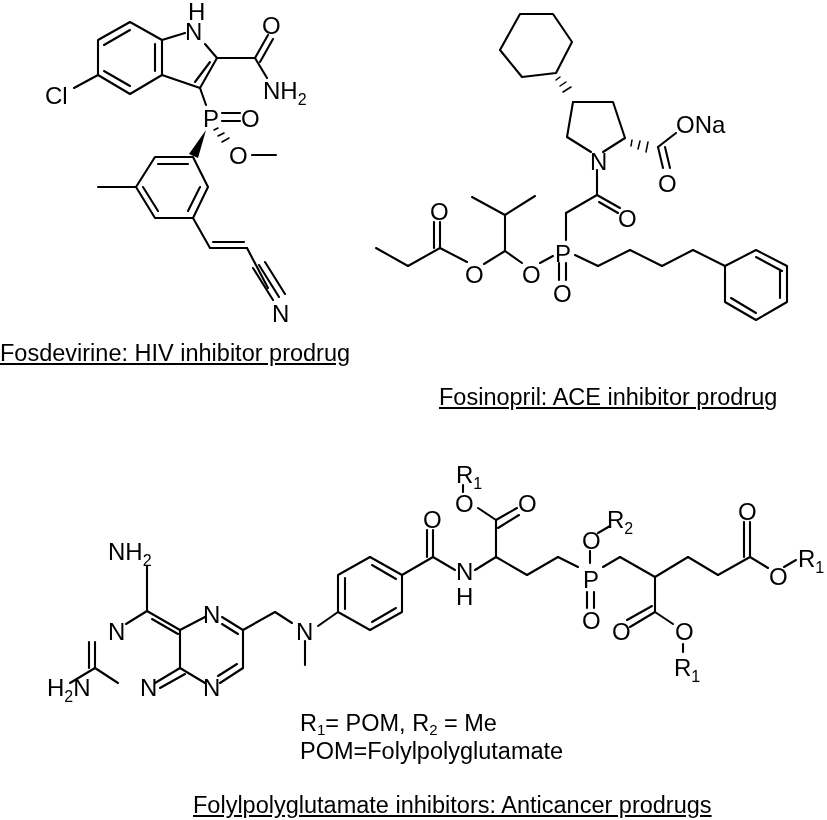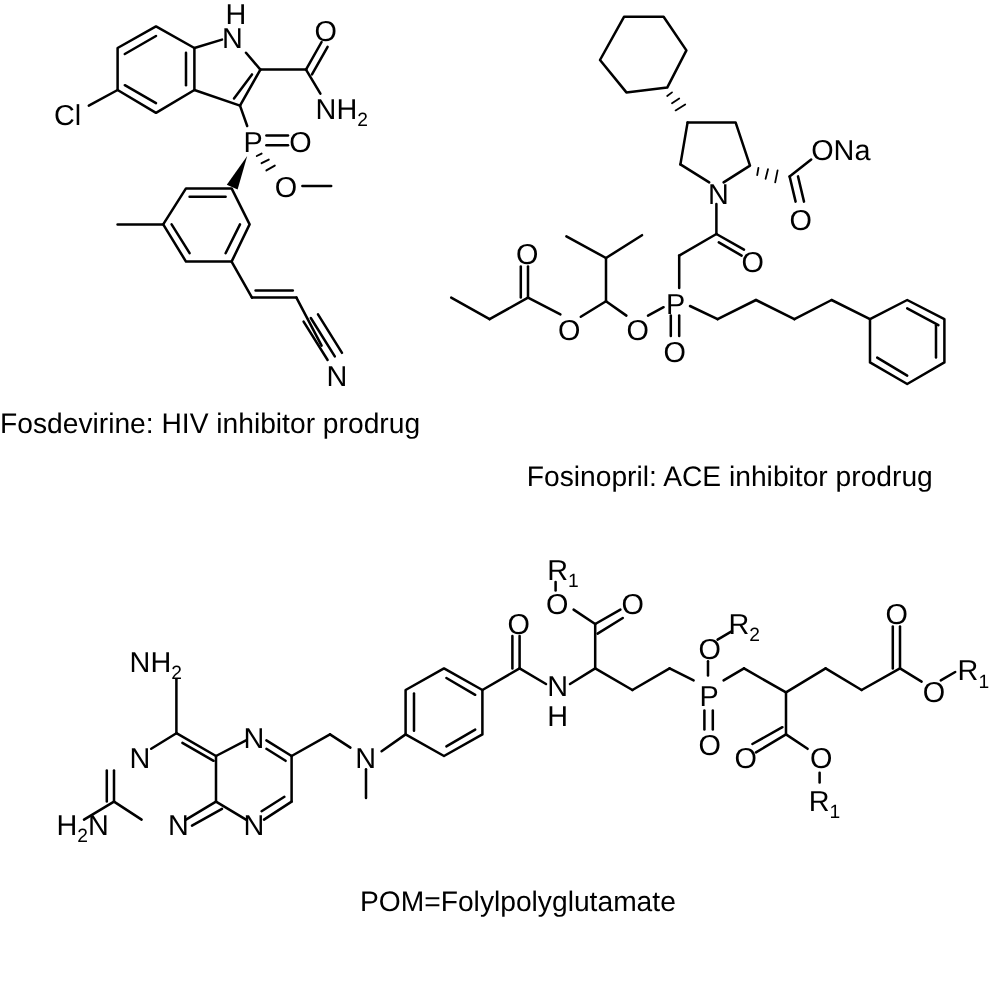--- a/index.html
+++ b/index.html
@@ -2,21 +2,21 @@
 <html><head>
 <meta charset="utf-8">
 <style>
   html, body { margin: 0; padding: 0; background: #ffffff; }
   body { width: 827px; height: 820px; position: relative; overflow: hidden; font-family: "Liberation Sans", sans-serif; color: #000; }
   #canvas { position: absolute; left: 0; top: 0; width: 827px; height: 820px; }
   svg text { font-family: "Liberation Sans", sans-serif; fill: #000; }
   .bond { stroke: #000; stroke-width: 2.1; fill: none; stroke-linecap: round; stroke-linejoin: round; }
   .atom { font-size: 24px; }
   .sub { font-size: 16px; }
-  .caption { position: absolute; font-size: 23.5px; white-space: nowrap; line-height: 1; }
+  .caption { position: absolute; font-size: 23.5px; white-space: nowrap; line-height: 1; text-decoration: underline; }
   .note { position: absolute; font-size: 23.5px; white-space: nowrap; line-height: 1; }
   .note sub { font-size: 15px; vertical-align: -4px; line-height: 0; }
 </style>
 </head>
 <body>
 
 <div id="canvas">
 <svg width="827" height="820" viewBox="0 0 827 820" xmlns="http://www.w3.org/2000/svg">
 
   <g>
@@ -239,15 +239,17 @@
     <text class="atom" x="674" y="676"><tspan>R</tspan><tspan class="sub" dy="6">1</tspan></text>
     <text class="atom" x="738" y="520">O</text>
     <text class="atom" x="769" y="585">O</text>
     <text class="atom" x="798" y="567"><tspan>R</tspan><tspan class="sub" dy="6">1</tspan></text>
   </g>
 </svg>
 
 <div class="caption" style="left:0px; top:342px;">Fosdevirine: HIV inhibitor prodrug</div>
 <div class="caption" style="left:439px; top:342px;margin-top:44px;">Fosinopril: ACE inhibitor prodrug</div>
 
+<div class="note" style="left:300px; top:712px;"><span>R</span><sub>1</sub><span>= POM, R</span><sub>2</sub><span style="white-space:pre"> = Me</span></div>
 <div class="note" style="left:300px; top:740px;">POM=Folylpolyglutamate</div>
 
+<div class="caption" style="left:193px; top:794px;">Folylpolyglutamate inhibitors: Anticancer prodrugs</div>
 </div>
 
 </body></html>

